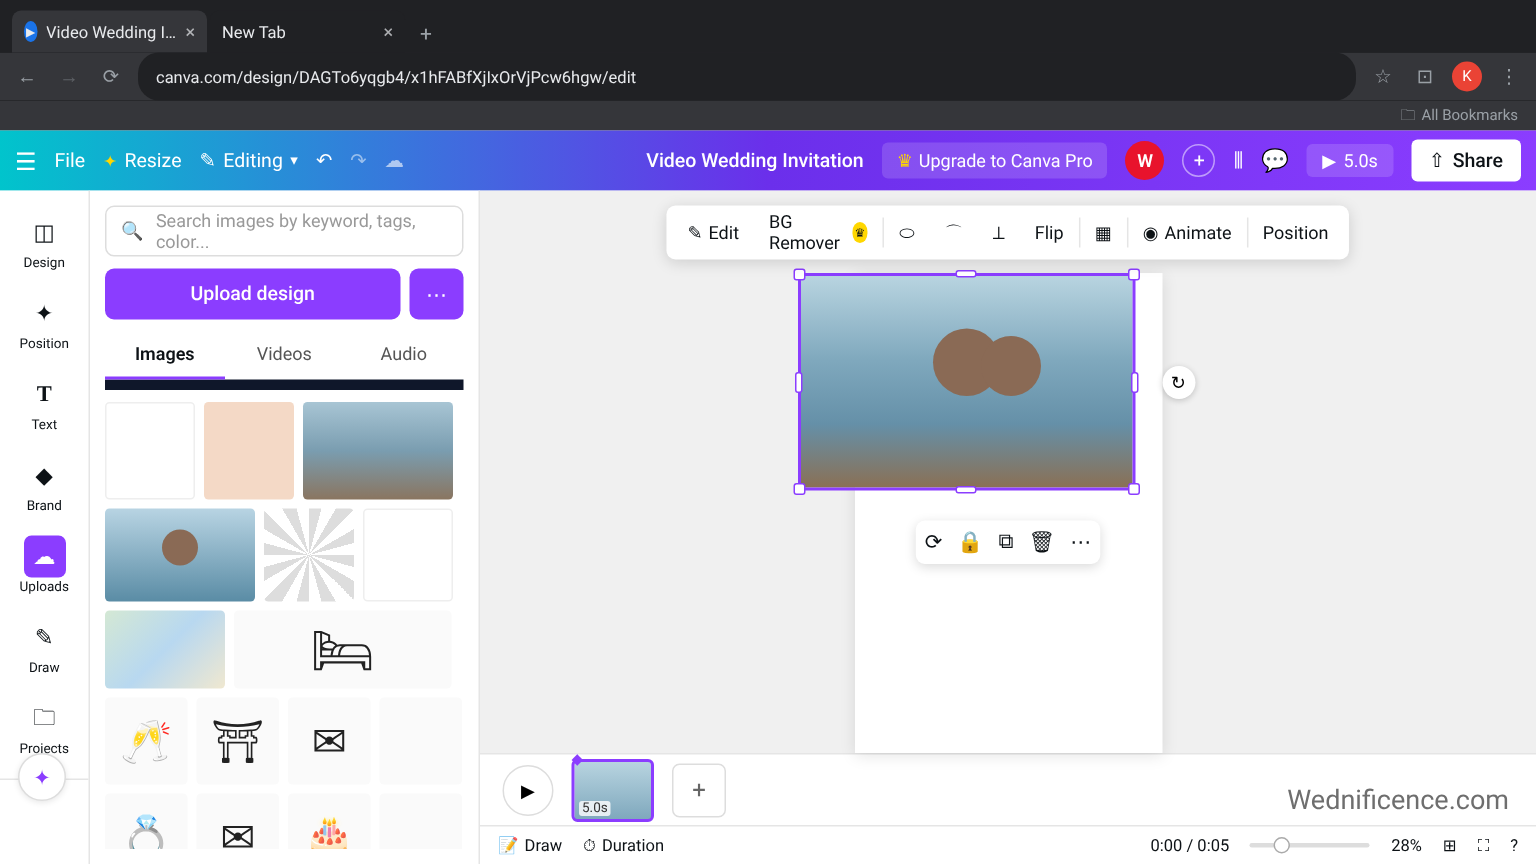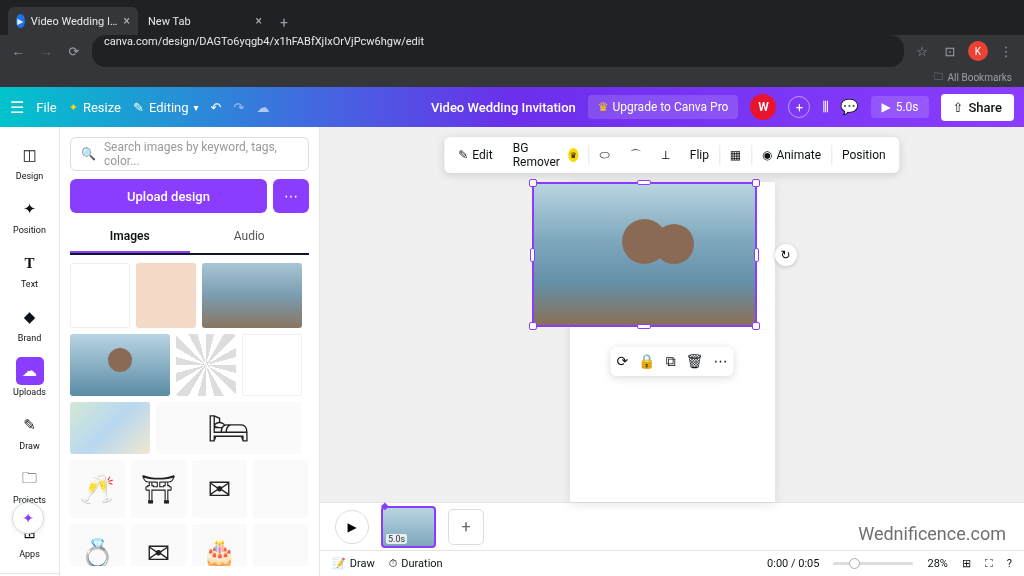--- a/index.html
+++ b/index.html
@@ -5,21 +5,21 @@
 *{box-sizing:border-box;margin:0;padding:0;font-family:-apple-system,BlinkMacSystemFont,"Segoe UI",Roboto,sans-serif}
 body{background:#000;width:1024px;height:576px;overflow:hidden;position:relative}
 .browser-chrome{background:#202124;height:35px;display:flex;align-items:flex-end;padding:0 8px}
 .tab{background:#35363a;color:#e8eaed;font-size:11px;padding:6px 8px;border-radius:6px 6px 0 0;display:flex;align-items:center;gap:6px;margin-right:2px;width:130px;height:28px}
 .tab.inactive{background:#202124}
 .tab-icon{width:14px;height:14px;border-radius:50%;background:#1a73e8;display:flex;align-items:center;justify-content:center;font-size:8px}
 .tab-close{margin-left:auto;opacity:0.7;font-size:12px}
 .new-tab-btn{color:#9aa0a6;padding:4px 8px;font-size:14px}
 .addr-bar{background:#35363a;height:32px;display:flex;align-items:center;padding:0 8px;gap:8px}
 .nav-btn{color:#9aa0a6;width:20px;text-align:center;cursor:pointer;font-size:13px}
-.url-field{flex:1;background:#202124;border-radius:14px;height:32px;color:#e8eaed;font-size:11px;padding:0 12px;display:flex;align-items:flex-start}
+.url-field{flex:1;background:#202124;border-radius:14px;height:32px;color:#e8eaed;font-size:11px;padding:0 12px;display:flex;align-items:center}
 .addr-icon{color:#9aa0a6;font-size:13px;width:20px;text-align:center}
 .prof-badge{width:20px;height:20px;border-radius:50%;background:#ea4335;color:#fff;font-size:10px;display:flex;align-items:center;justify-content:center}
 .bm-bar{background:#35363a;height:20px;display:flex;justify-content:flex-end;align-items:center;padding:0 12px;color:#9aa0a6;font-size:10px;gap:4px}
 .app{display:flex;flex-direction:column;height:489px;background:#fff}
 .topbar{background:linear-gradient(90deg,#01c4cc 0%,#6b2feb 50%,#8b3dff 100%);height:40px;display:flex;align-items:center;padding:0 10px;color:#fff;gap:12px}
 .menu-btn{font-size:16px;cursor:pointer}
 .tb-item{font-size:13px;cursor:pointer;display:flex;align-items:center;gap:5px}
 .resize-star{color:#ffd700;font-size:11px}
 .tb-divider{flex:1}
 .proj-title{font-size:13px;font-weight:500}
@@ -34,21 +34,21 @@
 .icon-rail{width:60px;background:#fff;border-right:1px solid #e5e5e5;display:flex;flex-direction:column;align-items:center;padding-top:8px;gap:2px}
 .rail-item{display:flex;flex-direction:column;align-items:center;gap:2px;padding:6px 0;cursor:pointer;width:100%;font-size:9px;color:#0d1216}
 .rail-item.active .rail-icon-wrap{background:#8b3dff;color:#fff}
 .rail-icon-wrap{width:28px;height:28px;border-radius:5px;display:flex;align-items:center;justify-content:center;font-size:15px}
 .rail-item.sep{border-top:1px solid #e5e5e5;margin-top:6px;padding-top:12px}
 .side-panel{width:260px;background:#fff;border-right:1px solid #e5e5e5;display:flex;flex-direction:column;padding:10px;gap:8px}
 .search-box{border:1px solid #ddd;border-radius:6px;height:34px;display:flex;align-items:center;padding:0 10px;gap:8px;color:#999;font-size:12px}
 .upload-row{display:flex;gap:6px}
 .upload-btn{flex:1;background:#8b3dff;color:#fff;border-radius:6px;height:34px;display:flex;align-items:center;justify-content:center;font-size:13px;font-weight:500}
 .more-btn{width:36px;background:#8b3dff;color:#fff;border-radius:6px;display:flex;align-items:center;justify-content:center;font-size:14px}
-.tabs{display:flex;gap:0;border-bottom:2px solid #0f172a}
+.tabs{display:flex;gap:0;border-bottom:7px solid #0f172a}
 .tab-item{flex:1;text-align:center;padding:8px 0;font-size:12px;color:#555;cursor:pointer}
 .tab-item.active{font-weight:600;color:#0d1216;border-bottom:2px solid #8b3dff}
 .thumb-grid{flex:1;overflow-y:auto;display:flex;flex-direction:column;gap:6px}
 .thumb-row{display:flex;gap:6px}
 .thumb{background:#eee;border-radius:3px;position:relative;overflow:hidden}
 .th-beach{background:linear-gradient(180deg,#a8c5d4 0%,#7a9db0 50%,#8a7560 100%)}
 .th-peach{background:#f4d9c6}
 .th-ocean{background:linear-gradient(180deg,#b8d4e3 0%,#5a8ca5 100%)}
 .th-pattern{background:repeating-conic-gradient(#ddd 0 15deg,#fff 15deg 30deg)}
 .th-map{background:linear-gradient(135deg,#d4e8d4 0%,#b8d8f0 50%,#f0e8d0 100%)}
@@ -176,38 +176,35 @@
           <span>Uploads</span>
         </div>
       <div class="rail-item">
           <div class="rail-icon-wrap">✎</div>
           <span>Draw</span>
         </div>
       <div class="rail-item">
           <div class="rail-icon-wrap">🗀</div>
           <span>Projects</span>
         </div>
-      <div class="rail-item">
-          <div class="rail-icon-wrap">⊞</div>
-          <span>Apps</span>
-        </div>
       <div class="rail-item sep"></div>
     </div>
 
     <div class="side-panel">
       <div class="search-box">
           <span>🔍</span>
           <span>Search images by keyword, tags, color...</span>
         </div>
       <div class="upload-row">
         <div class="upload-btn">Upload design</div>
         <div class="more-btn">⋯</div>
       </div>
       <div class="tabs">
         <div class="tab-item active">Images</div>
+        <div class="tab-item">Videos</div>
         <div class="tab-item">Audio</div>
       </div>
       <div class="thumb-grid">
         <div class="thumb-row">
           <div class="thumb th-white" style="width:60px;height:65px"></div>
           <div class="thumb th-peach" style="width:60px;height:65px"></div>
           <div class="thumb th-beach" style="width:100px;height:65px"></div>
         </div>
         <div class="thumb-row">
           <div class="thumb th-ocean" style="width:100px;height:62px;position:relative">

